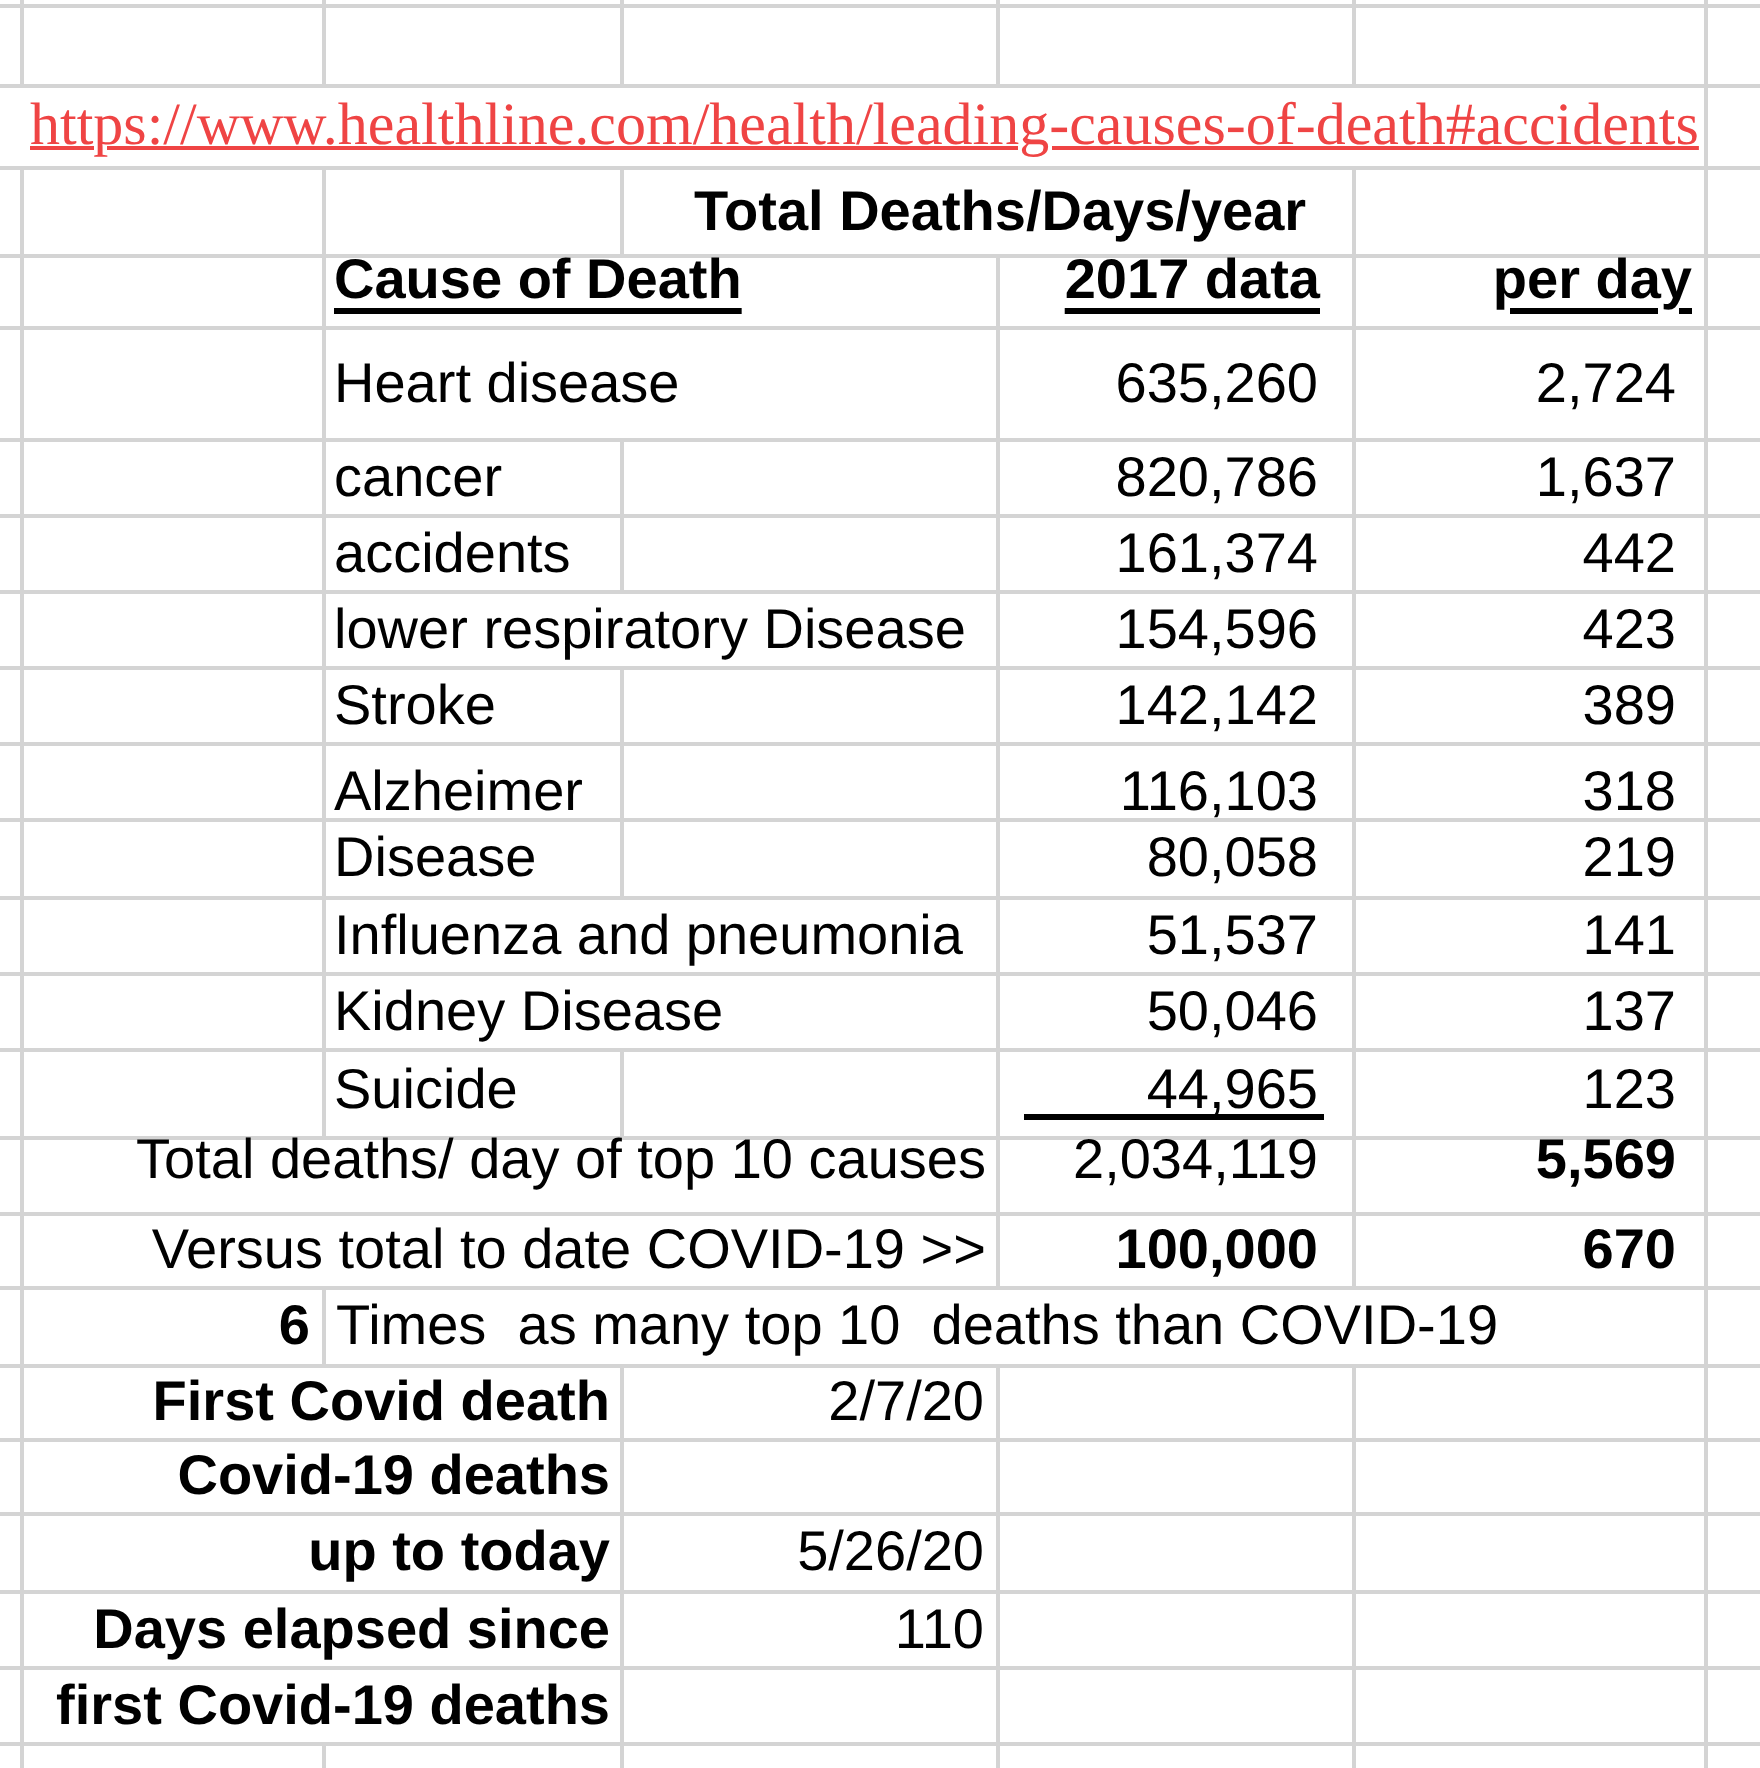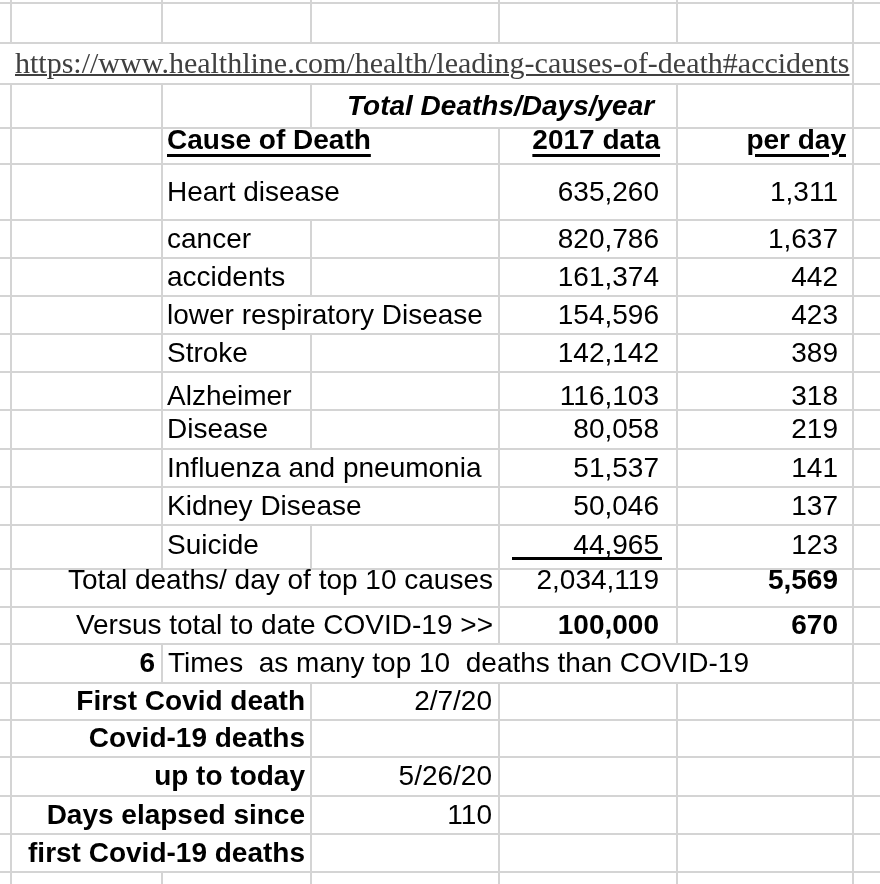--- a/index.html
+++ b/index.html
@@ -28,22 +28,22 @@
   
   .r3{top:43px;height:41px}.r4{top:84px;height:44px}.r5{top:128px;height:24px}
   .r6{top:164px;height:56px}.r7{top:220px;height:38px}.r8{top:258px;height:38px}
   .r9{top:296px;height:38px}.r10{top:334px;height:38px}.r11{top:372px;height:48px}
   .r12{top:410px;height:39px}.r13{top:449px;height:38px}.r14{top:487px;height:38px}
   .r15{top:525px;height:40px}.r16{top:569px;height:22px}.r17{top:607px;height:37px}
   .r18{top:644px;height:39px}.r19{top:683px;height:37px}.r20{top:720px;height:37px}
   .r21{top:757px;height:39px}.r22{top:796px;height:38px}.r23{top:834px;height:38px}
   
   .url{left:15px;font-family:"Liberation Serif", serif;font-size:30px;
-       color:#404040;text-decoration:underline;text-decoration-thickness:2px;cursor:pointer;}
-  .title{left:347px;font-style:italic;}
+       color:#ef4444;text-decoration:underline;text-decoration-thickness:2px;cursor:pointer;}
+  .title{left:347px;}
   .cause{left:167px;}
   .numE{right:221px;}
   .numF{right:42px;}
   .hdrE{right:220px;}
   .hdrF{right:34px;}
   .lblC{right:575px;}
   .valD{right:388px;}
   .lblD{right:387px;}
   .ratio-num{right:725px;}
   .ratio-text{left:168px;}
@@ -106,21 +106,21 @@
   <a class="cell r3 url">https://www.healthline.com/health/leading-causes-of-death#accidents</a>
 
   <div class="cell r4 title bold">Total Deaths/Days/year</div>
 
   <div class="cell r5 cause bold u">Cause of Death</div>
   <div class="cell r5 hdrE bold u">2017 data</div>
   <div class="cell r5 hdrF bold u">per day</div>
 
   <div class="cell r6 cause">Heart disease</div>
   <div class="cell r6 numE">635,260</div>
-  <div class="cell r6 numF">1,311</div>
+  <div class="cell r6 numF">2,724</div>
 
   <div class="cell r7 cause">cancer</div>
   <div class="cell r7 numE">820,786</div>
   <div class="cell r7 numF">1,637</div>
 
   <div class="cell r8 cause">accidents</div>
   <div class="cell r8 numE">161,374</div>
   <div class="cell r8 numF">442</div>
 
   <div class="cell r9 cause">lower respiratory Disease</div>

